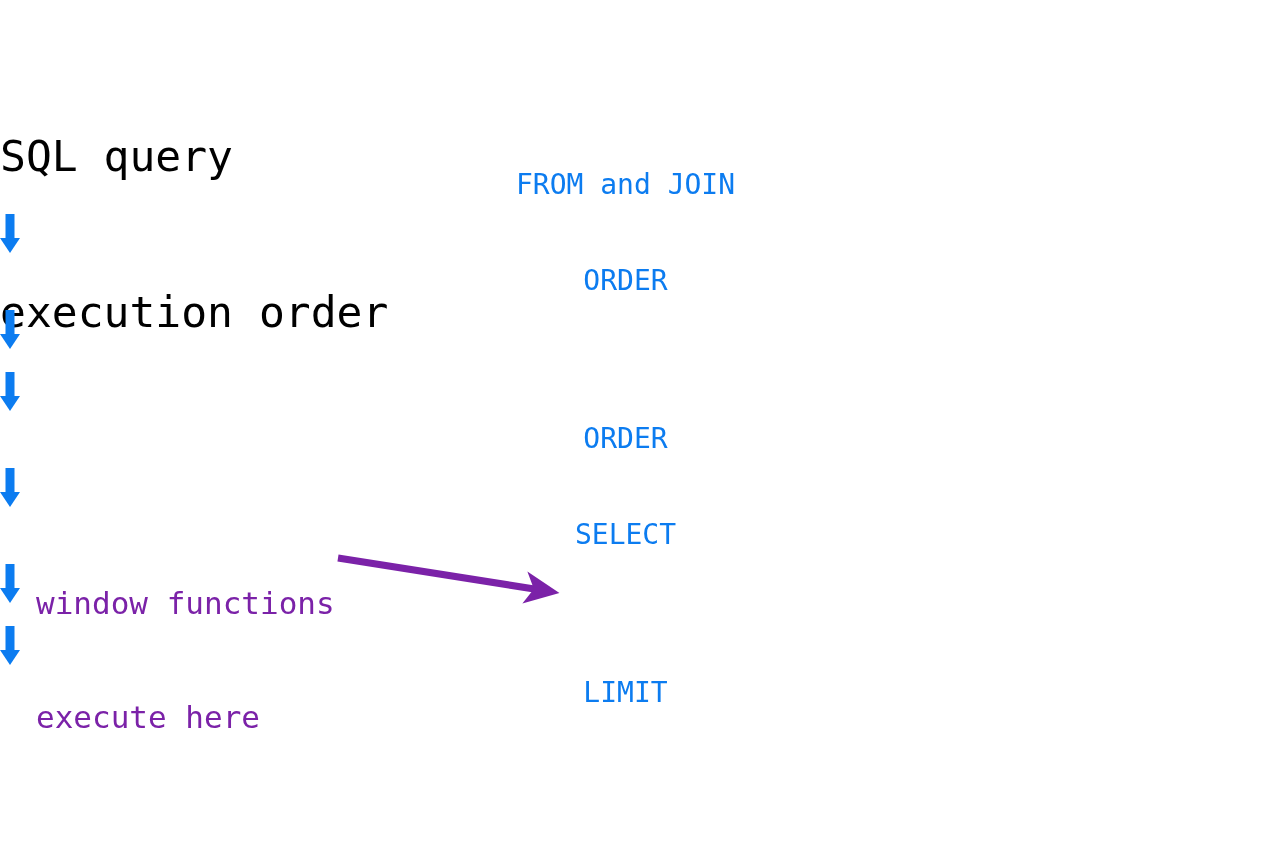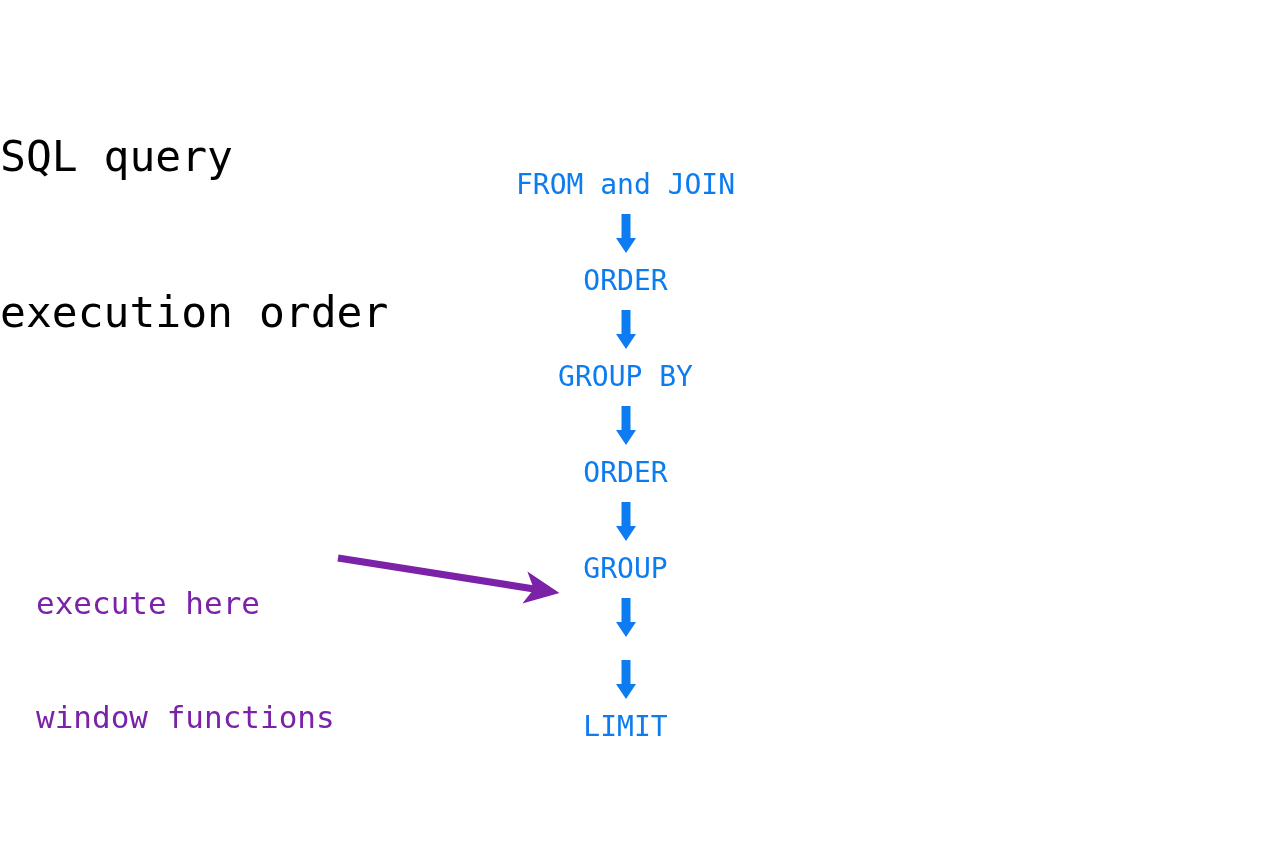--- a/index.html
+++ b/index.html
@@ -40,21 +40,20 @@
   }
 
   
   .flow {
     position: absolute;
     left: 0;
     top: 168px;
     width: 1251px;
     display: flex;
     flex-direction: column;
-    align-items: center;
   }
 
   .flow-step {
     color: #0c7cf0;
     font-family: "DejaVu Sans Mono", monospace;
     font-size: 28px;
     line-height: 34px;
     font-weight: 400;
     letter-spacing: 0px;
     white-space: pre;
@@ -130,54 +129,53 @@
       <span class="head"></span>
     </div>
 
     <div class="flow-step">ORDER</div>
 
     <div class="flow-arrow">
       <span class="shaft"></span>
       <span class="head"></span>
     </div>
 
-    <div class="flow-step">GROUP BY</div>
 
     <div class="flow-arrow">
       <span class="shaft"></span>
       <span class="head"></span>
     </div>
 
     <div class="flow-step">ORDER</div>
 
     <div class="flow-arrow">
       <span class="shaft"></span>
       <span class="head"></span>
     </div>
 
-    <div class="flow-step">GROUP</div>
+    <div class="flow-step">SELECT</div>
 
     <div class="flow-arrow">
       <span class="shaft"></span>
       <span class="head"></span>
     </div>
 
 
     <div class="flow-arrow">
       <span class="shaft"></span>
       <span class="head"></span>
     </div>
 
     <div class="flow-step">LIMIT</div>
 
   </div>
 
   <div class="annotation">
+    <span class="annotation-line">window functions</span>
     <span class="annotation-line">execute here</span>
-    <span class="annotation-line">window functions</span>
   </div>
 
   <svg class="annotation-arrow" viewBox="0 0 1280 858" xmlns="http://www.w3.org/2000/svg">
     <defs>
       <marker id="purple-head" markerWidth="5" markerHeight="5" refX="3.2" refY="2.5" orient="auto" markerUnits="strokeWidth">
         <path d="M0,0.2 L5,2.5 L0,4.8 L1.3,2.5 Z" fill="#7b22a8"></path>
       </marker>
     </defs>
     <line x1="338" y1="558" x2="547" y2="591" stroke="#7b22a8" stroke-width="7" stroke-linecap="butt" marker-end="url(#purple-head)"></line>
   </svg>

